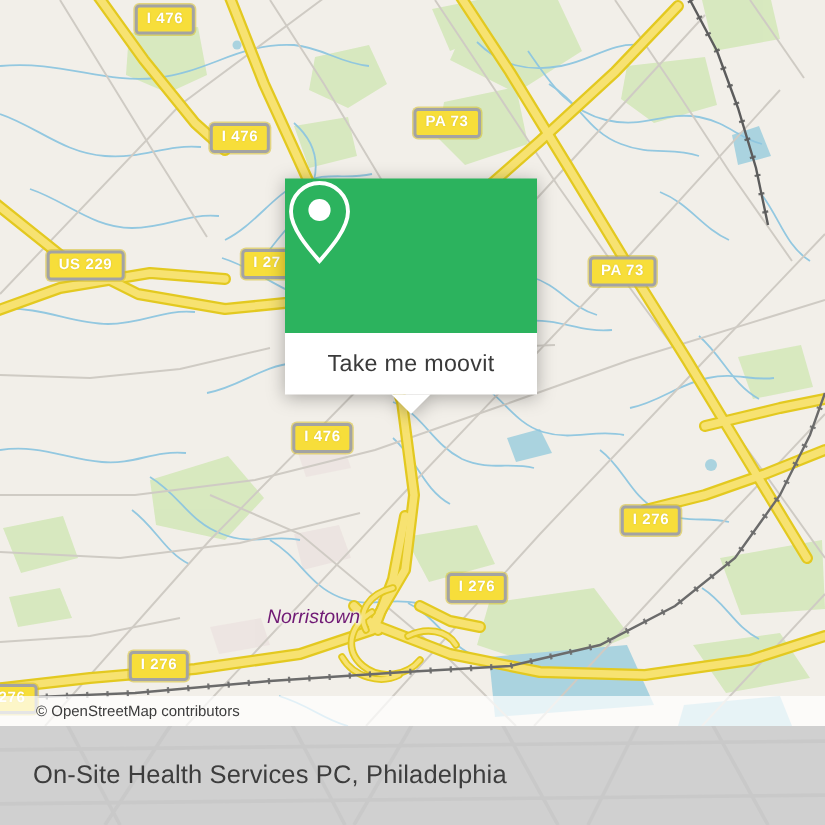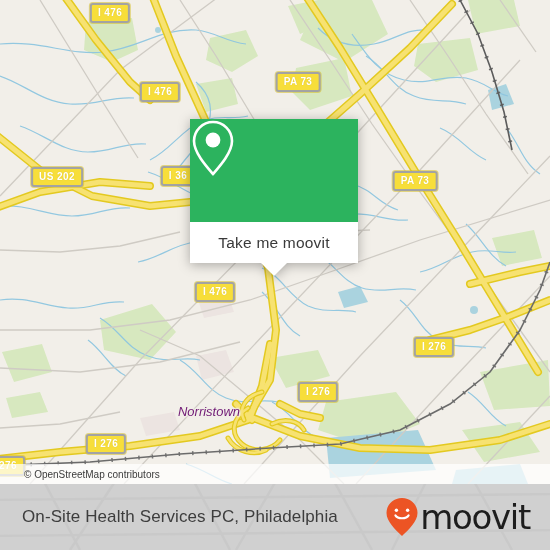--- a/index.html
+++ b/index.html
@@ -245,22 +245,22 @@
           <path d="M-10 466 L90 462 L180 454 L270 448 L340 444 L400 430 L450 404 L490 372 L520 330 L540 290 L550 262" stroke="#6b6b6b" fill="none" stroke-width="4" stroke-dasharray="1.5 12" opacity=".9"></path>
           <path d="M460 0 L478 34 L492 72 L504 112 L512 150" stroke="#5c5c5c" fill="none" stroke-width="1.6"></path>
           <path d="M460 0 L478 34 L492 72 L504 112 L512 150" stroke="#5c5c5c" fill="none" stroke-width="4" stroke-dasharray="1.5 11" opacity=".9"></path>
         </g>
       </g>
     </svg>
 
     <div>
       <div class="shield" style="left:110px;top:13px;">I 476</div>
       <div class="shield" style="left:160px;top:92px;">I 476</div>
-      <div class="shield" style="left:57px;top:177px;">US 202</div>
-      <div class="shield" style="left:178px;top:176px;">I 36</div>
+      <div class="shield" style="left:57px;top:177px;">US 229</div>
+      <div class="shield" style="left:178px;top:176px;">I 27</div>
       <div class="shield" style="left:298px;top:82px;">PA 73</div>
       <div class="shield" style="left:415px;top:181px;">PA 73</div>
       <div class="shield" style="left:215px;top:292px;">I 476</div>
       <div class="shield" style="left:434px;top:347px;">I 276</div>
       <div class="shield" style="left:318px;top:392px;">I 276</div>
       <div class="shield" style="left:106px;top:444px;">I 276</div>
       <div class="shield" style="left:8px;top:466px;">276</div>
     </div>
 
     <div class="place-label" style="left:209px;top:411px;">Norristown</div>
@@ -293,25 +293,16 @@
           <path d="M280 -10 L236 66"></path>
         <path d="M330 -10 L372 66"></path>
           <path d="M430 -10 L392 66"></path>
         <path d="M470 -10 L512 66"></path>
         <path d="M-10 16 L560 10"></path>
           <path d="M-10 52 L560 46"></path>
       </g>
     </svg>
     <div class="footer-inner">
       <div class="footer-title">On-Site Health Services PC, Philadelphia</div>
-      <div class="brand">
-        <svg width="34" height="42" viewBox="0 0 34 42">
-          <path d="M17 2 C8.2 2 1.5 8.6 1.5 17 C1.5 25.6 10.4 33.6 17 40 C23.6 33.6 32.5 25.6 32.5 17 C32.5 8.6 25.8 2 17 2 Z" fill="#ec5424"></path>
-          <circle cx="11.4" cy="14.2" r="1.7" fill="#ffffff"></circle>
-          <circle cx="22.6" cy="14.2" r="1.7" fill="#ffffff"></circle>
-          <path d="M10.4 19.4 C12.6 23.2 21.4 23.2 23.6 19.4" fill="none" stroke="#ffffff" stroke-width="2.1" stroke-linecap="round"></path>
-        </svg>
-        <span class="brand-word">moovit</span>
-      </div>
     </div>
   </div>
 
 </div>
 
 </body></html>

